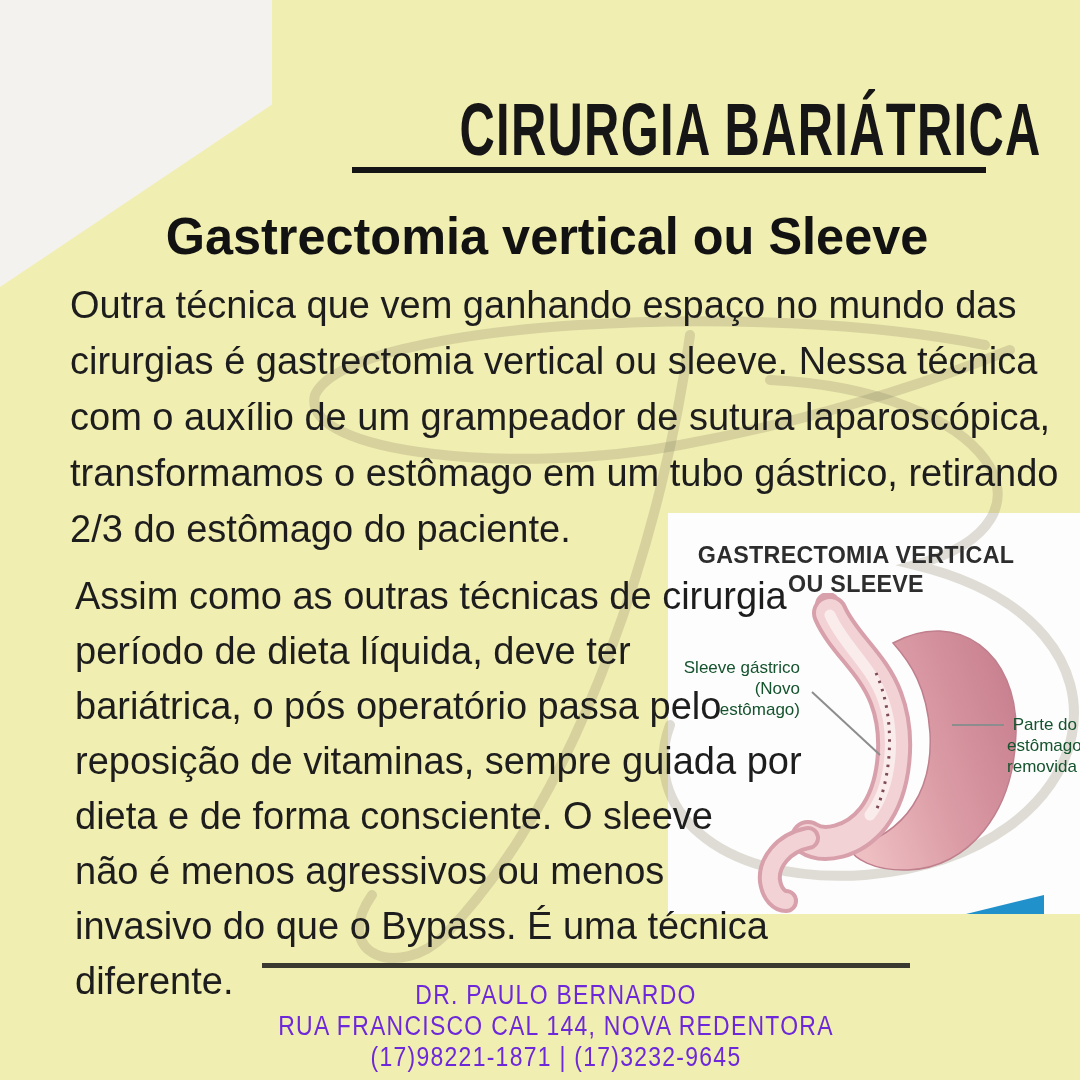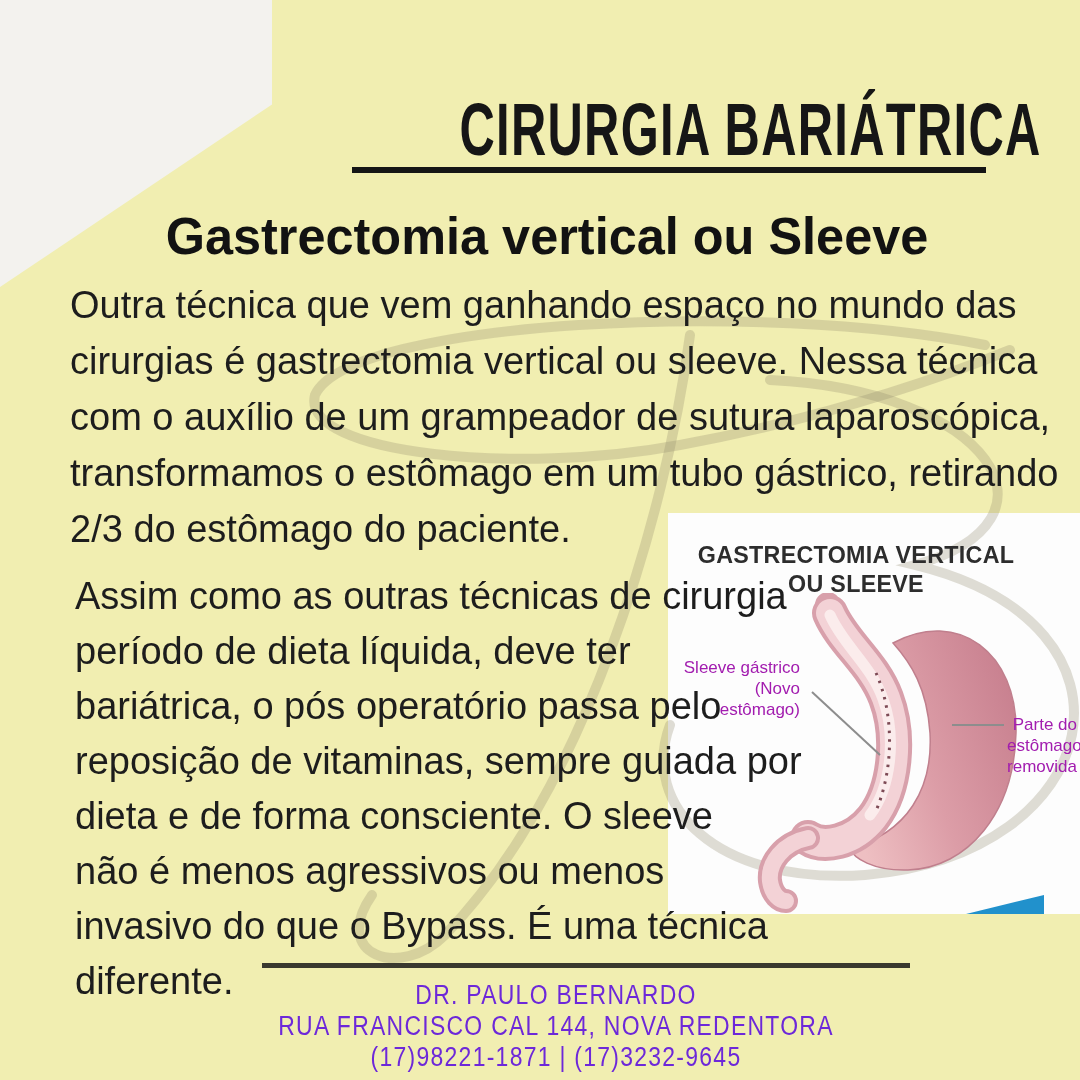--- a/index.html
+++ b/index.html
@@ -36,21 +36,21 @@
   .para2{left:62px;top:569px;margin-left:13px;}
   .para2 .ln{line-height:55px;height:55px;}
   
   .card-bg{left:668px;top:513px;width:412px;height:401px;background:#fdfdfd;z-index:1;}
   .card{left:668px;top:513px;width:376px;height:401px;z-index:3;}
   .card-title{
     position:absolute;left:0;top:27px;width:100%;text-align:center;
     font-size:24px;font-weight:700;color:#2d2d2d;line-height:29px;
     letter-spacing:0.3px;transform:scaleX(0.97);transform-origin:50% 50%;
   }
-  .dlabel{position:absolute;font-size:17px;color:#a21caf;}
+  .dlabel{position:absolute;font-size:17px;color:#14532d;}
   .dlabel-sleeve{left:8px;top:144px;width:124px;text-align:right;line-height:21px;}
   .dlabel-removed{left:339px;top:201px;width:70px;text-align:right;line-height:21px;}
   .blue-tri{
     position:absolute;right:0;bottom:0;width:78px;height:19px;background:#2191cc;
     clip-path:polygon(0 100%,100% 0,100% 100%);
   }
   .stomach{position:absolute;left:60px;top:80px;}
   
   .footer-line{left:262px;top:963px;width:648px;height:5px;background:#3a392f;z-index:3;}
   .footer{left:156px;top:980px;width:800px;text-align:center;color:#6d28d9;z-index:3;}

